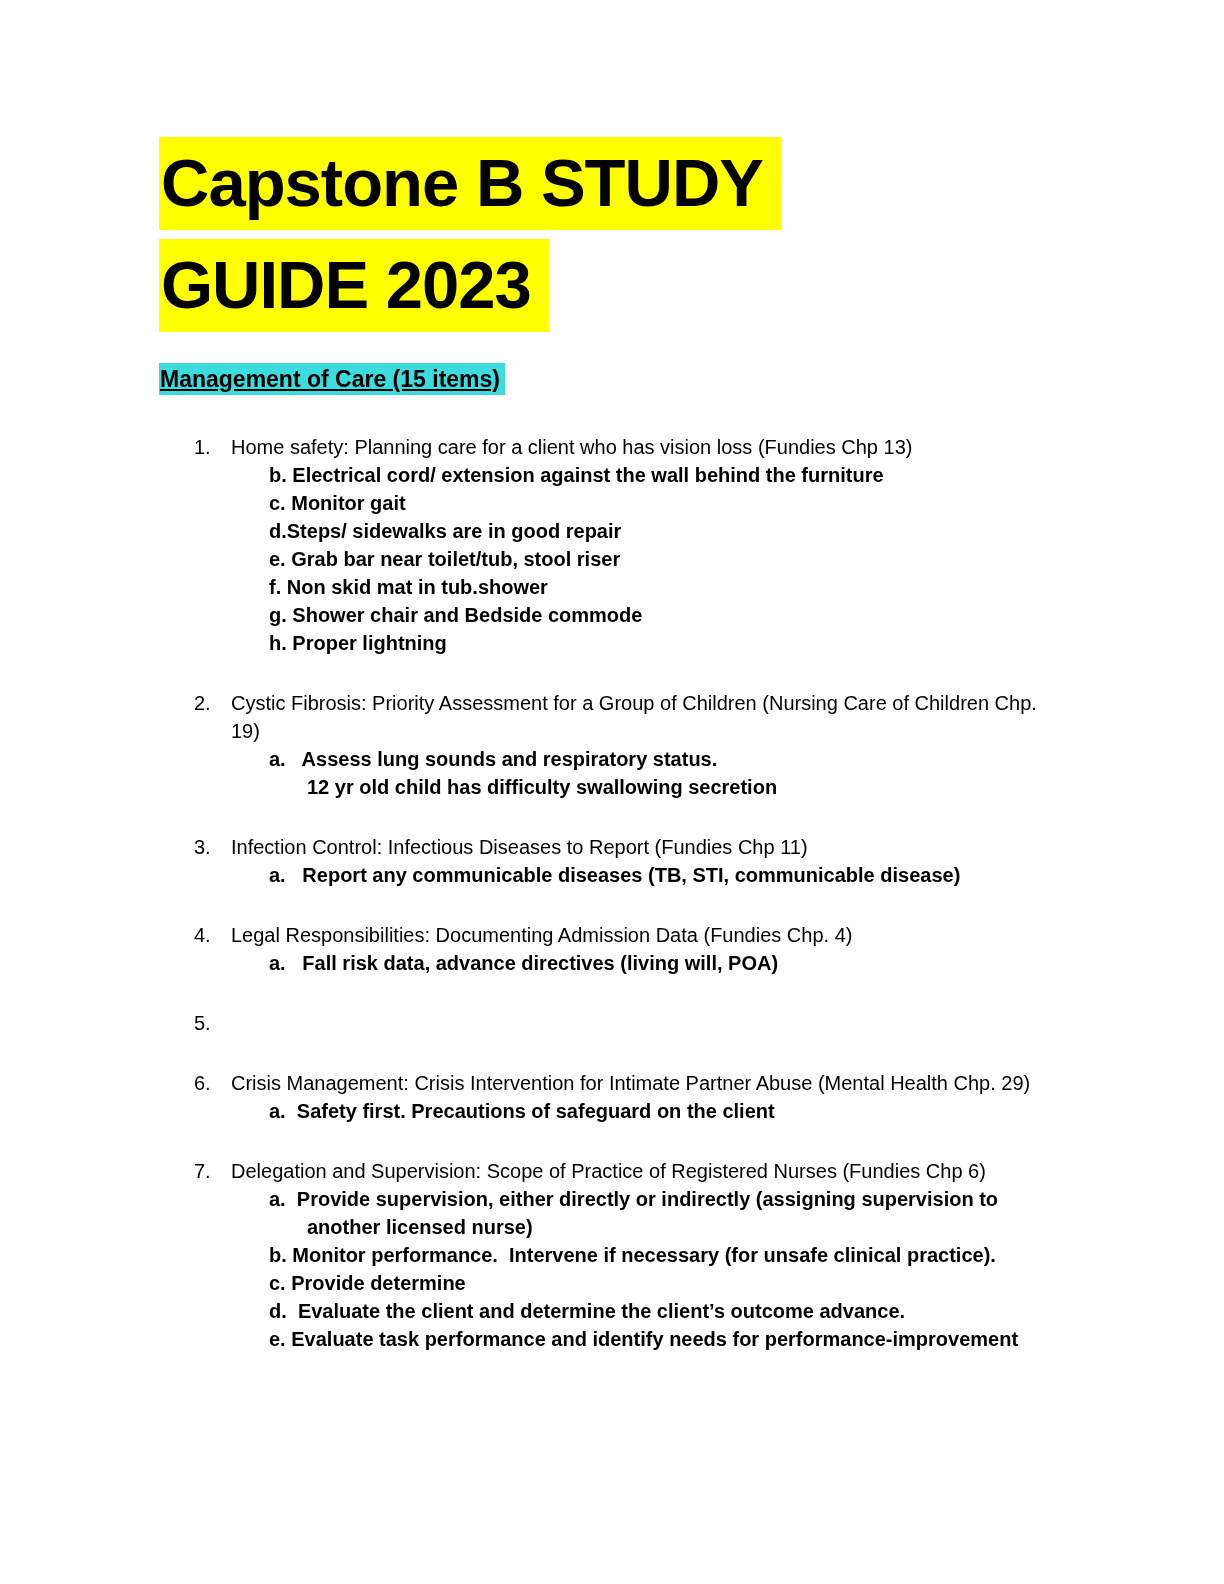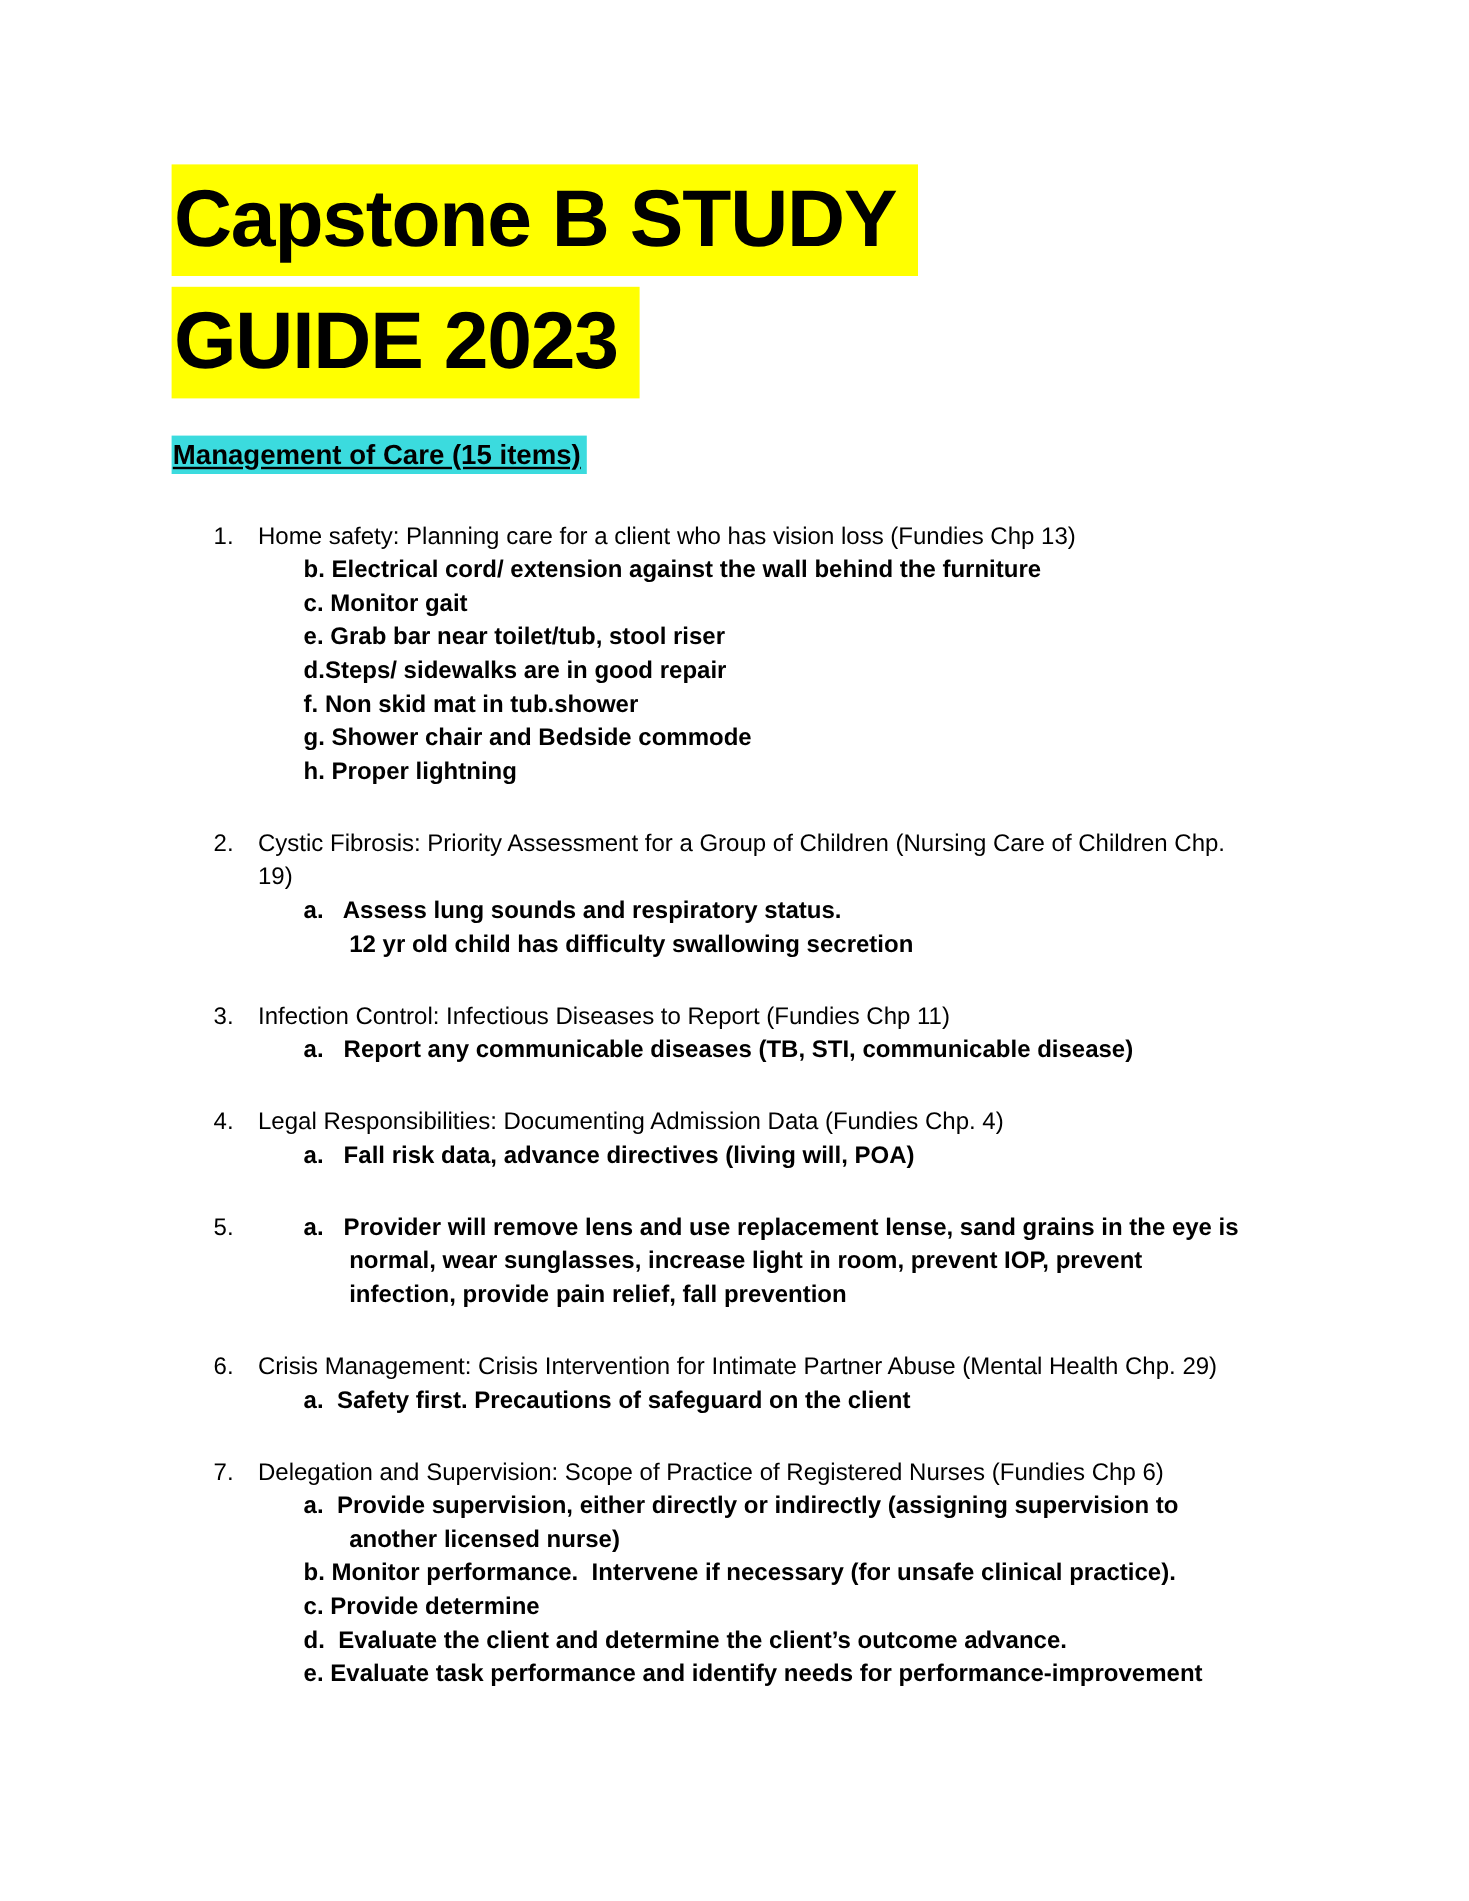--- a/index.html
+++ b/index.html
@@ -8,20 +8,21 @@
     width: 1224px;
     font-family: "Liberation Sans", sans-serif;
     color: #000000;
   }
   .page {
     width: 1181px;
     min-height: 1584px;
     background: var(--page-bg, #ffffff);
     padding: 132px 142px 50px 143px;
     overflow: hidden;
+    margin-left: 16px;
   }
   .doc-title {
     font-size: 67px;
     font-weight: 700;
     line-height: 1.52;
     letter-spacing: -1px;
     margin-bottom: 30px;
     color: #000;
   }
   .hl-yellow {
@@ -81,22 +82,22 @@
   </h2>
 
   <div class="items" id="items-list">
   <div class="item">
     <span class="item-number">1.</span>
     <div class="item-content">
       <div class="item-text">Home safety: Planning care for a client who has vision loss (Fundies Chp 13)</div>
       <div class="subitems">
             <div class="subitem">b. Electrical cord/ extension against the wall behind the furniture</div>
             <div class="subitem">c. Monitor gait</div>
+            <div class="subitem">d.Steps/ sidewalks are in good repair</div>
             <div class="subitem">e. Grab bar near toilet/tub, stool riser</div>
-            <div class="subitem">d.Steps/ sidewalks are in good repair</div>
             <div class="subitem">f. Non skid mat in tub.shower</div>
             <div class="subitem">g. Shower chair and Bedside commode</div>
             <div class="subitem">h. Proper lightning</div>
           </div>
     </div>
   </div>
 
   <div class="item">
     <span class="item-number">2.</span>
     <div class="item-content">
@@ -124,23 +125,20 @@
       <div class="item-text">Legal Responsibilities: Documenting Admission Data (Fundies Chp. 4)</div>
       <div class="subitems">
             <div class="subitem">a.   Fall risk data, advance directives (living will, POA)</div>
           </div>
     </div>
   </div>
 
   <div class="item">
     <span class="item-number">5.</span>
     <div class="item-content">
-      <div class="subitems">
-            <div class="subitem">a.   Provider will remove lens and use replacement lense, sand grains in the eye is normal, wear sunglasses, increase light in room, prevent IOP, prevent infection, provide pain relief, fall prevention</div>
-          </div>
     </div>
   </div>
 
   <div class="item">
     <span class="item-number">6.</span>
     <div class="item-content">
       <div class="item-text">Crisis Management: Crisis Intervention for Intimate Partner Abuse (Mental Health Chp. 29)</div>
       <div class="subitems">
             <div class="subitem">a.  Safety first. Precautions of safeguard on the client</div>
           </div>

